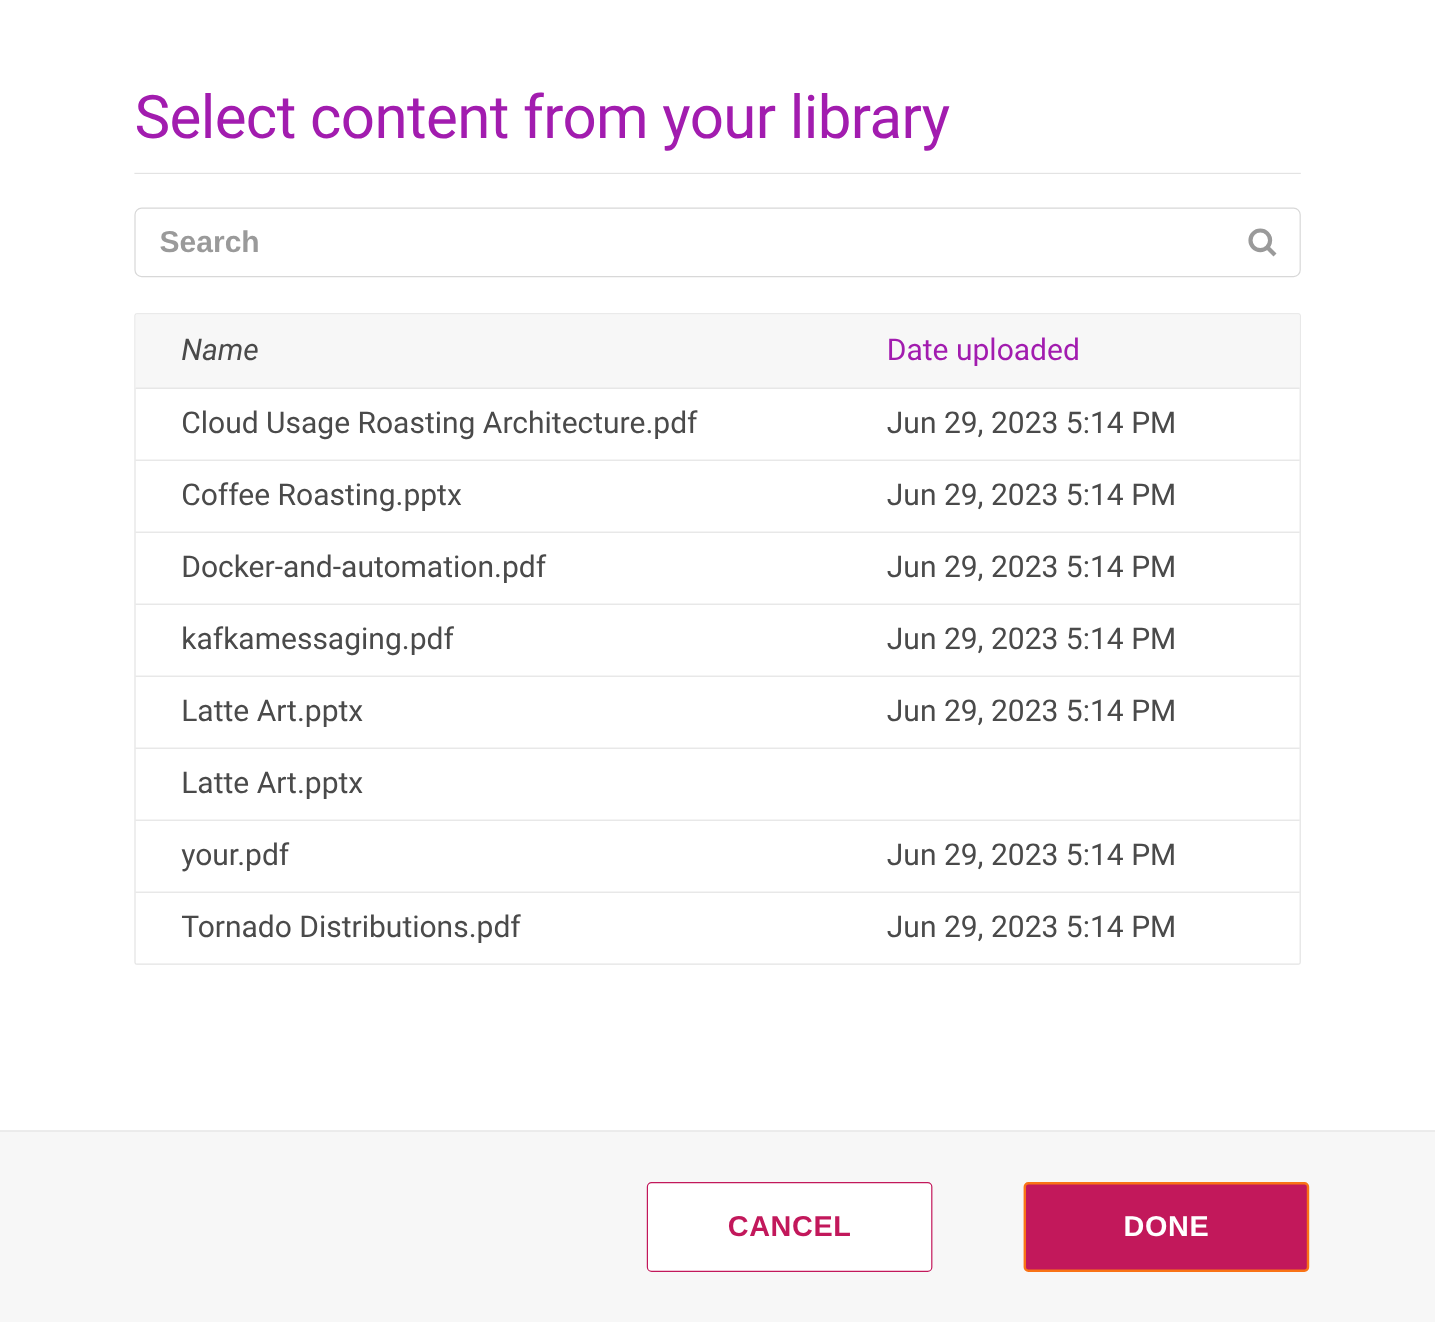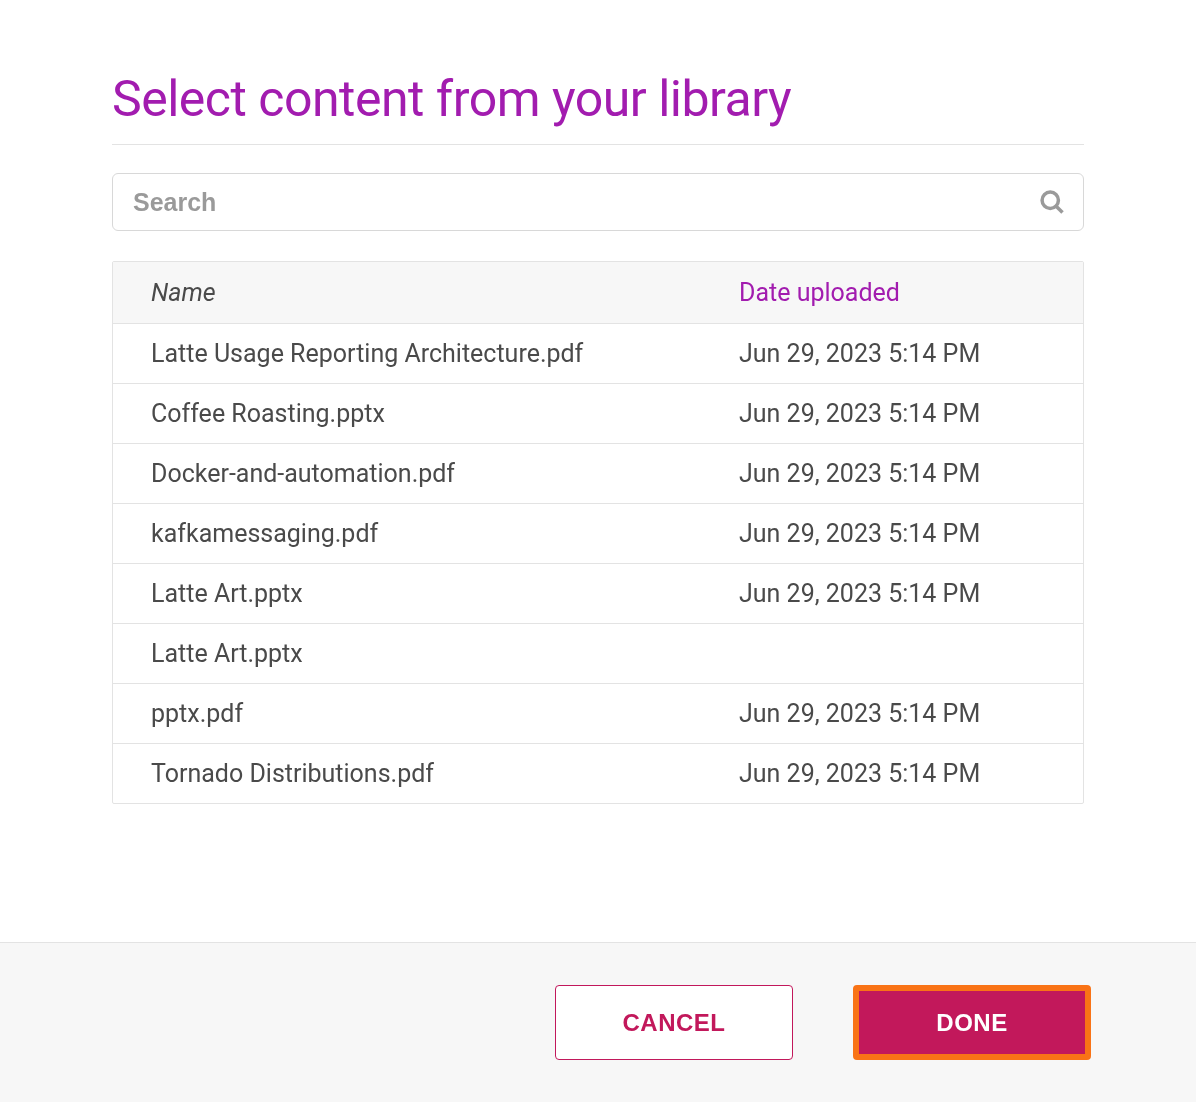--- a/index.html
+++ b/index.html
@@ -110,21 +110,21 @@
       overflow: hidden;
       text-overflow: ellipsis;
       padding-right: 20px;
     }
     .modal-footer {
       border-top: 1px solid #e3e3e3;
       background: #f7f7f7;
       padding: 42px 105px 42px 0;
       display: flex;
       justify-content: flex-end;
-      gap: 60px;
+      gap: 76px;
     }
     .btn {
       height: 75px;
       min-width: 238px;
       border-radius: 4px;
       font-size: 24px;
       font-weight: 700;
       letter-spacing: 0.5px;
       cursor: pointer;
       display: inline-flex;
@@ -132,21 +132,21 @@
       justify-content: center;
     }
     .btn-cancel {
       background: #fff;
       color: #c2185b;
       border: 1px solid #c2185b;
     }
     .btn-done {
       background: #c2185b;
       color: #fff;
-      border: 6px solid #f97316;
+      border: 2px solid #f97316;
     }
   </style>
 </head>
 <body>
 
 <div class="modal-content">
   <h1 class="modal-title">Select content from your library</h1>
   <hr class="divider">
 
   <div class="search-wrapper">
@@ -159,21 +159,21 @@
     </span>
   </div>
 
   <div class="table">
     <div class="table-header">
       <div class="col-name">Name</div>
       <div class="col-date">Date uploaded</div>
     </div>
     <div id="table-body">
         <div class="table-row">
-          <div class="col-name">Latte Usage Reporting Architecture.pdf</div>
+          <div class="col-name">Cloud Usage Roasting Architecture.pdf</div>
           <div class="col-date">Jun 29, 2023 5:14 PM</div>
         </div>
         <div class="table-row">
           <div class="col-name">Coffee Roasting.pptx</div>
           <div class="col-date">Jun 29, 2023 5:14 PM</div>
         </div>
         <div class="table-row">
           <div class="col-name">Docker-and-automation.pdf</div>
           <div class="col-date">Jun 29, 2023 5:14 PM</div>
         </div>
@@ -182,21 +182,21 @@
           <div class="col-date">Jun 29, 2023 5:14 PM</div>
         </div>
         <div class="table-row">
           <div class="col-name">Latte Art.pptx</div>
           <div class="col-date">Jun 29, 2023 5:14 PM</div>
         </div>
         <div class="table-row">
           <div class="col-name">Latte Art.pptx</div>
         </div>
         <div class="table-row">
-          <div class="col-name">pptx.pdf</div>
+          <div class="col-name">your.pdf</div>
           <div class="col-date">Jun 29, 2023 5:14 PM</div>
         </div>
         <div class="table-row">
           <div class="col-name">Tornado Distributions.pdf</div>
           <div class="col-date">Jun 29, 2023 5:14 PM</div>
         </div>
       </div>
   </div>
 </div>
 

